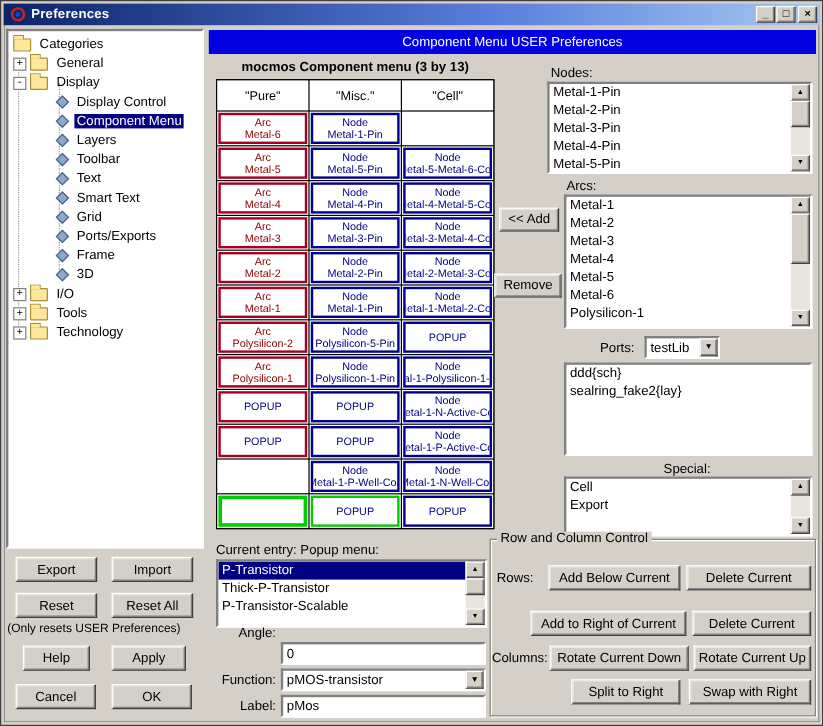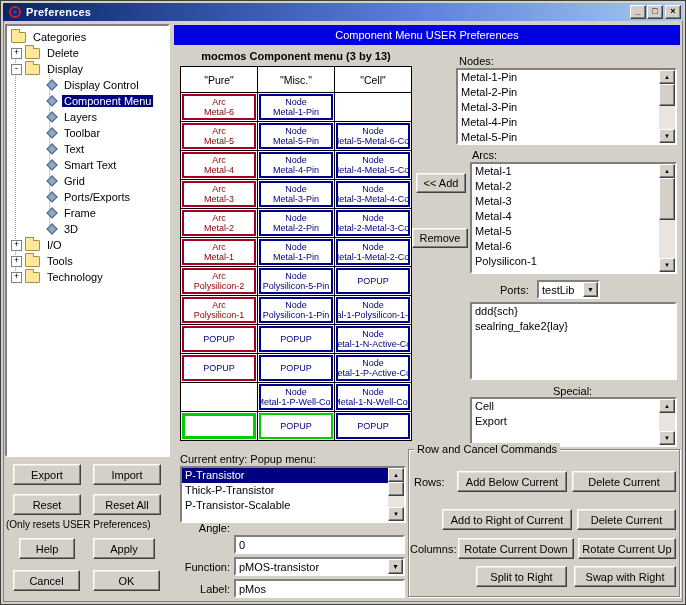--- a/index.html
+++ b/index.html
@@ -71,21 +71,21 @@
 <div class="tree">
   <div class="tline" style="left:8px;top:27px;height:224px"></div>
   <div class="tline" style="left:42px;top:43px;height:160px"></div>
   <div class="trow">
       <span class="tfold"></span>
       <span class="tlab">Categories</span>
     </div>
   <div class="trow">
       <span class="texp">+</span>
       <span class="tfold"></span>
-      <span class="tlab">Delete</span>
+      <span class="tlab">General</span>
     </div>
   <div class="trow">
       <span class="texp">-</span>
       <span class="tfold"></span>
       <span class="tlab">Display</span>
     </div>
   <div class="trow lvl2">
       <span class="tleaf"></span>
       <span class="tlab">Display Control</span>
     </div>
@@ -445,21 +445,21 @@
 <input class="tfield" style="left: 234px; top: 535px; width: 171px; height: 19px;" value="0">
 <div class="lbl" style="left:180px;top:561px;width:50px;text-align:right">Function:</div>
 <div class="combo" style="left:234px;top:557px;width:171px;height:19px">
   <span class="val">pMOS-transistor</span>
   <span class="cbtn">▼</span>
 </div>
 <div class="lbl" style="left:180px;top:583px;width:50px;text-align:right">Label:</div>
 <input class="tfield" style="left: 234px; top: 579px; width: 171px; height: 19px;" value="pMos">
 
 <div class="gbox" style="left:408px;top:449px;width:272px;height:148px"></div>
-<div class="gbox-title" style="left:414px;top:443px">Row and Cancel Commands</div>
+<div class="gbox-title" style="left:414px;top:443px">Row and Column Control</div>
 <div class="lbl" style="left:414px;top:476px">Rows:</div>
 <div class="btn" style="left:457px;top:471px;width:110px;height:21px">Add Below Current</div>
 <div class="btn" style="left:572px;top:471px;width:104px;height:21px">Delete Current</div>
 <div class="btn" style="left:442px;top:509px;width:130px;height:21px">Add to Right of Current</div>
 <div class="btn" style="left:577px;top:509px;width:99px;height:21px">Delete Current</div>
 <div class="lbl" style="left:410px;top:543px">Columns:</div>
 <div class="btn" style="left:458px;top:538px;width:116px;height:21px">Rotate Current Down</div>
 <div class="btn" style="left:578px;top:538px;width:98px;height:21px">Rotate Current Up</div>
 <div class="btn" style="left:476px;top:566px;width:91px;height:21px">Split to Right</div>
 <div class="btn" style="left:574px;top:566px;width:102px;height:21px">Swap with Right</div>

